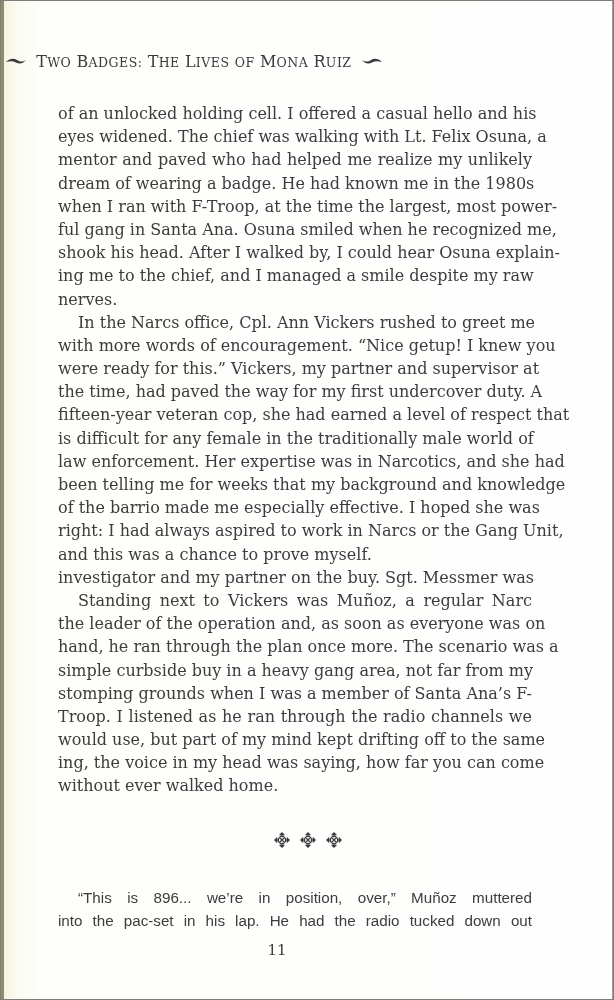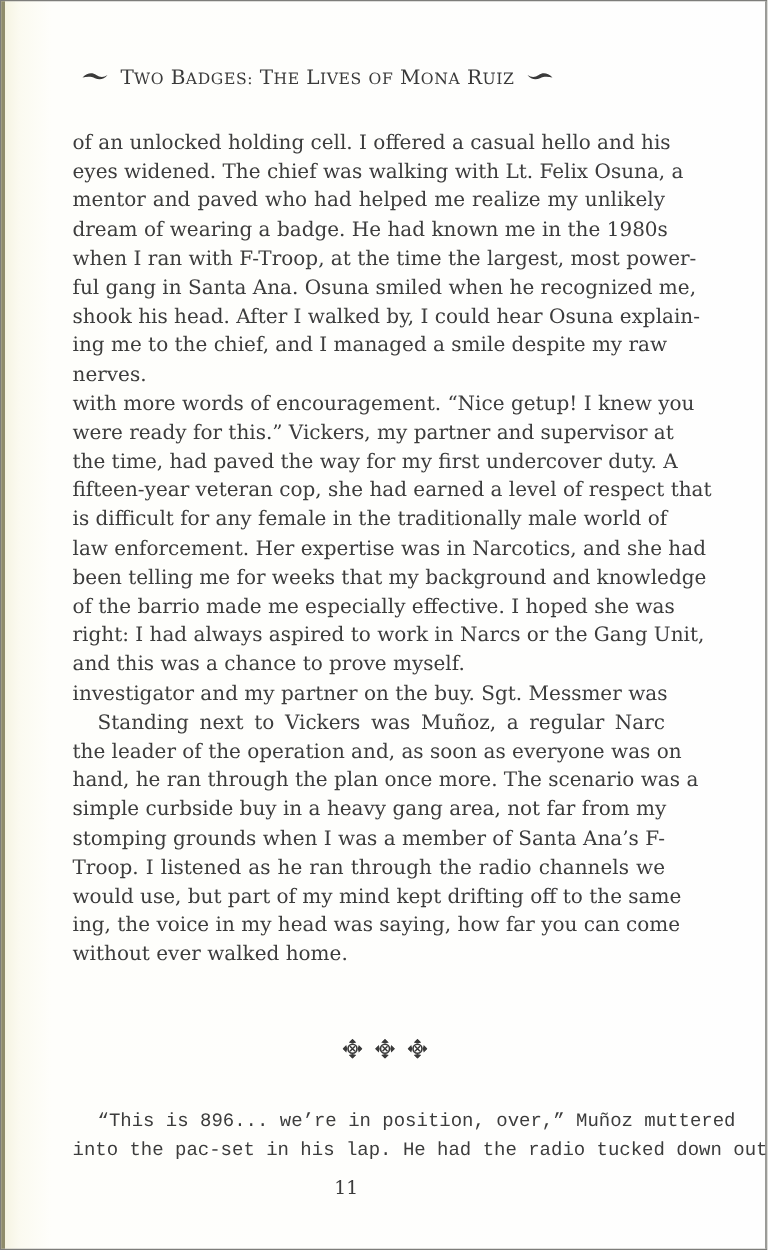--- a/index.html
+++ b/index.html
@@ -27,21 +27,21 @@
       position: absolute;
       left: 0; top: 0; bottom: 0;
       width: 3px;
       background: #8f8c6b;
     }
     .running-head {
       position: absolute;
       top: 51px;
       left: 0;
       width: 506px;
-      text-align: center;
+      text-align: left;
       font-family: "DejaVu Serif", serif;
       color: #3a3a3a;
       font-size: 16px;
       letter-spacing: 0.2px;
       line-height: 20px;
     }
     .running-head .sc {
       font-size: 12.5px;
       letter-spacing: 0.5px;
     }
@@ -89,21 +89,21 @@
     .scene-break svg {
       display: inline-block;
       margin: 0 3px;
       vertical-align: middle;
     }
     .body-text-2 {
       position: absolute;
       top: 885px;
       left: 57px;
       width: 474px;
-      font-family: Liberation Mono, monospace;
+      font-family: Liberation Sans, sans-serif;
       font-size: 15.2px;
       line-height: 23.2px;
       color: #3c3c3c;
     }
     .page-number {
       position: absolute;
       top: 940px;
       left: 0;
       width: 552px;
       text-align: center;
@@ -142,20 +142,21 @@
         <span class="line">eyes widened. The chief was walking with Lt. Felix Osuna, a</span>
         <span class="line">mentor and paved who had helped me realize my unlikely</span>
         <span class="line">dream of wearing a badge. He had known me in the 1980s</span>
         <span class="line">when I ran with F-Troop, at the time the largest, most power-</span>
         <span class="line">ful gang in Santa Ana. Osuna smiled when he recognized me,</span>
         <span class="line">shook his head. After I walked by, I could hear Osuna explain-</span>
         <span class="line">ing me to the chief, and I managed a smile despite my raw</span>
         <span class="line last">nerves.</span>
       </div>
       <div>
+        <span class="line indent">In the Narcs office, Cpl. Ann Vickers rushed to greet me</span>
         <span class="line">with more words of encouragement. “Nice getup! I knew you</span>
         <span class="line">were ready for this.” Vickers, my partner and supervisor at</span>
         <span class="line">the time, had paved the way for my first undercover duty. A</span>
         <span class="line">fifteen-year veteran cop, she had earned a level of respect that</span>
         <span class="line">is difficult for any female in the traditionally male world of</span>
         <span class="line">law enforcement. Her expertise was in Narcotics, and she had</span>
         <span class="line">been telling me for weeks that my background and knowledge</span>
         <span class="line">of the barrio made me especially effective. I hoped she was</span>
         <span class="line">right: I had always aspired to work in Narcs or the Gang Unit,</span>
         <span class="line last">and this was a chance to prove myself.</span>

